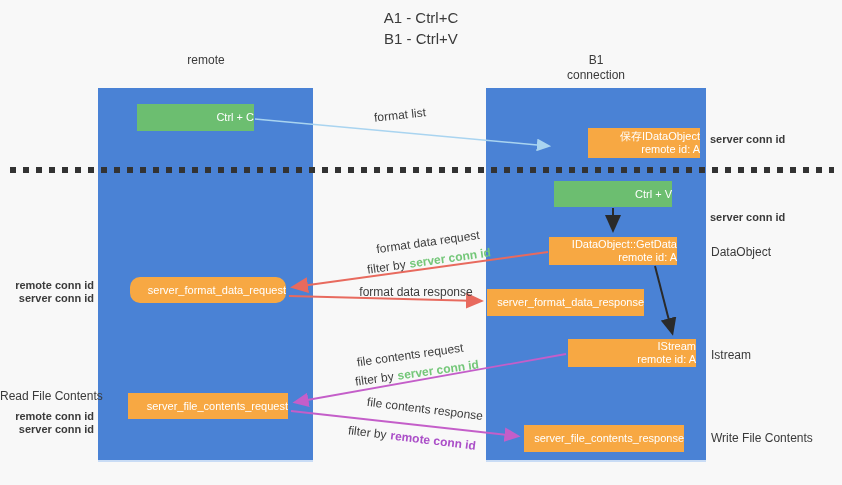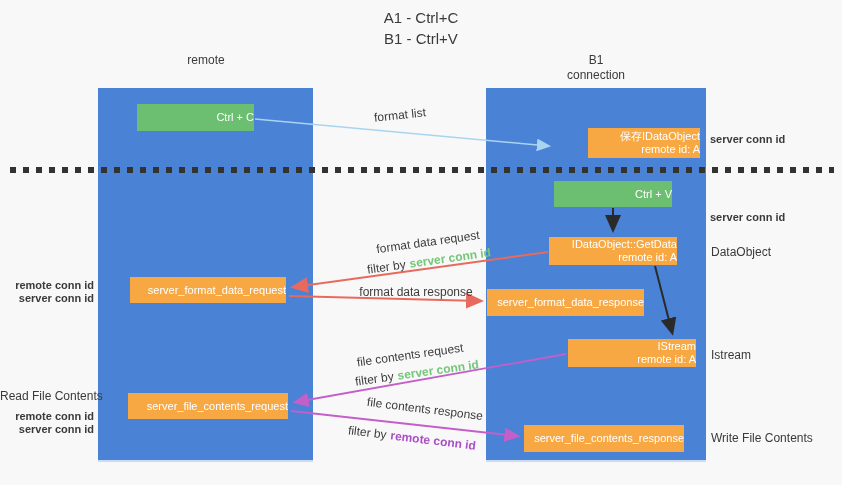--- a/index.html
+++ b/index.html
@@ -97,21 +97,21 @@
 
   <div class="node green" style="left:554px;top:181px;width:118px;height:26px;">
     <span>Ctrl + V</span>
   </div>
 
   <div class="node orange" style="left:549px;top:237px;width:128px;height:28px;">
     <span>IDataObject::GetData</span>
     <span>remote id: A</span>
   </div>
 
-  <div class="node orange" style="left:130px;top:277px;width:156px;height:26px;">
+  <div class="node orange" style="left:130px;top:277px;width:156px;height:26px;border-radius:10px;">
     <span>server_format_data_request</span>
   </div>
 
   <div class="node orange" style="left:487px;top:289px;width:157px;height:27px;">
     <span>server_format_data_response</span>
   </div>
 
   <div class="node orange" style="left:568px;top:339px;width:128px;height:28px;">
     <span>IStream</span>
     <span>remote id: A</span>

